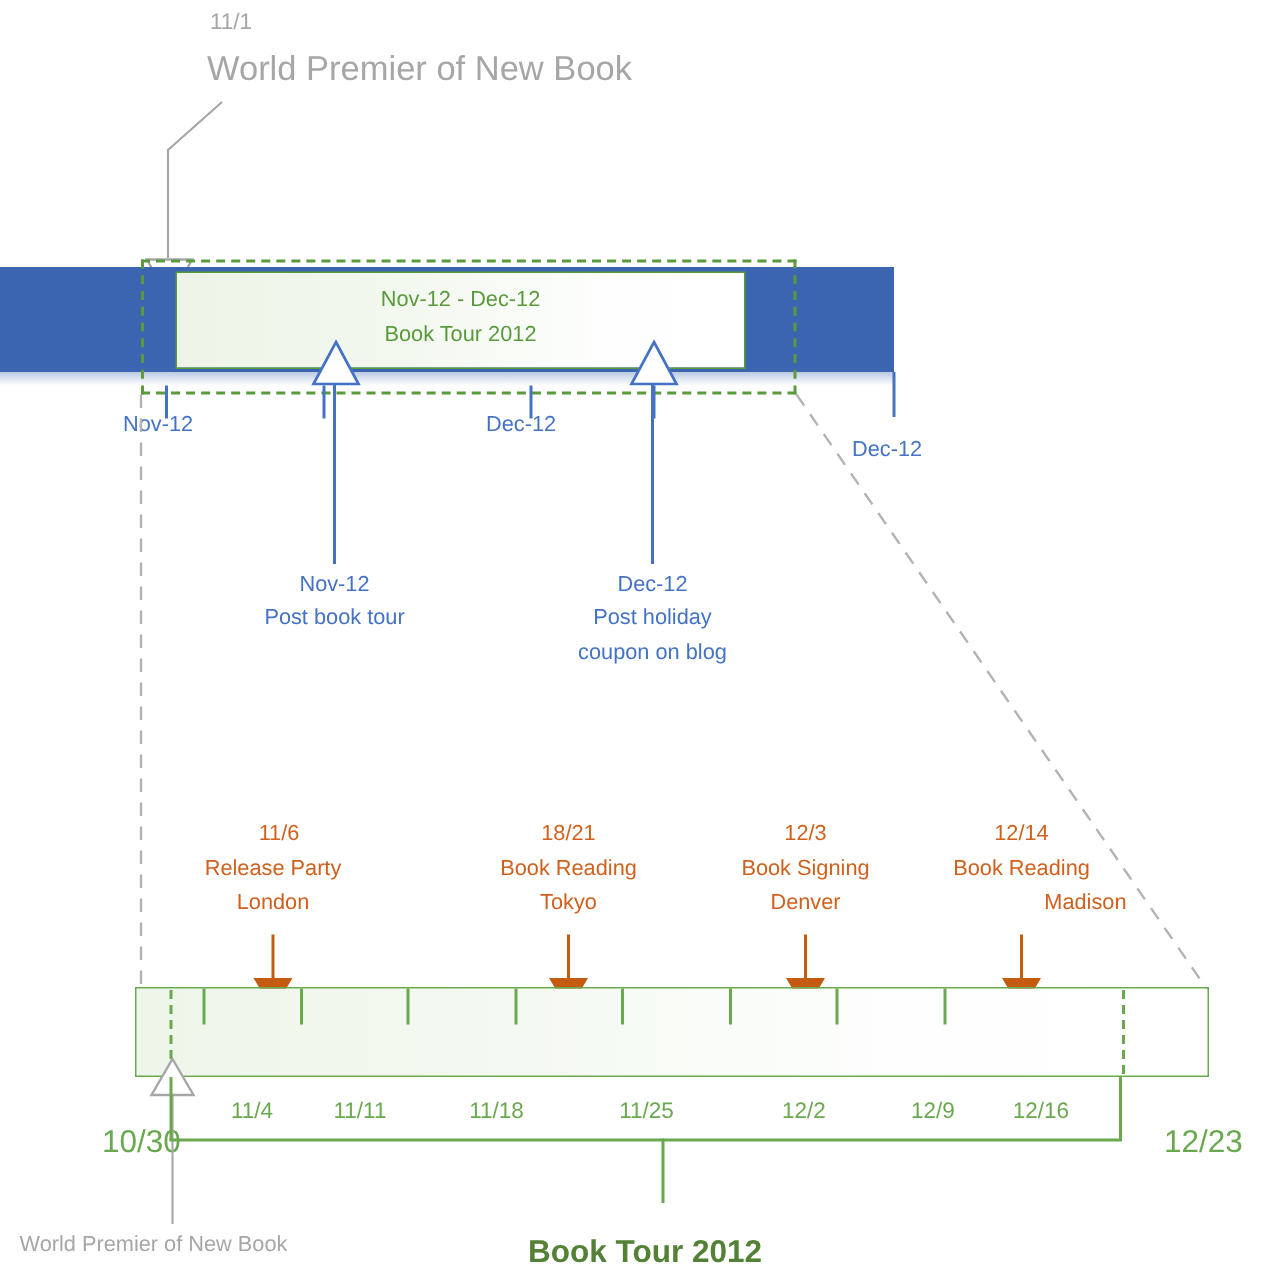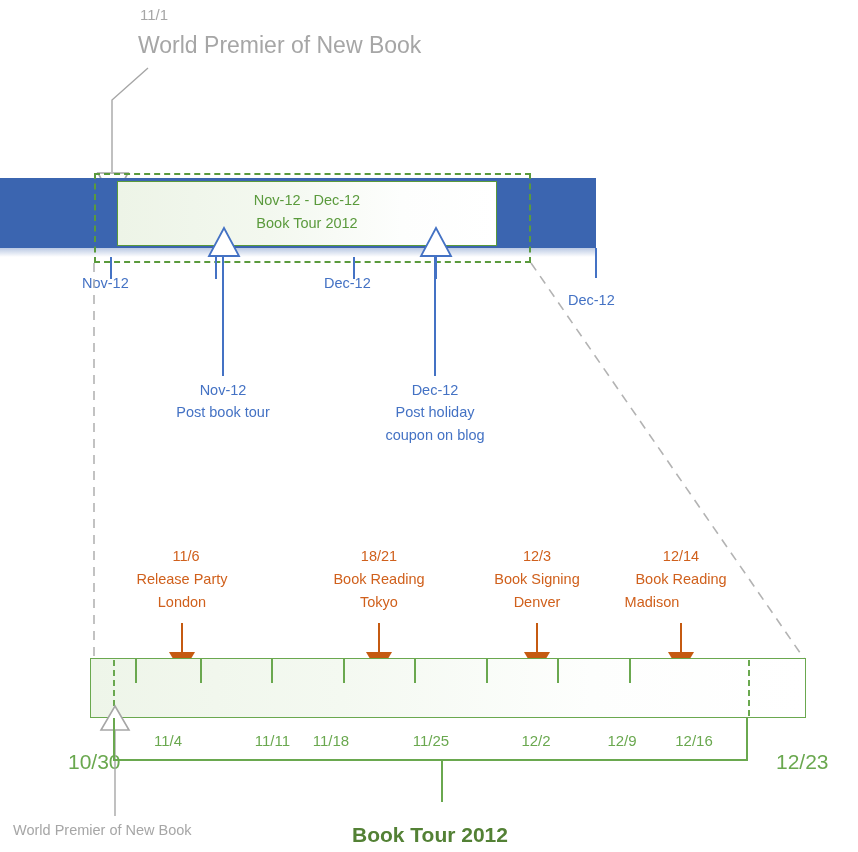--- a/index.html
+++ b/index.html
@@ -142,40 +142,40 @@
   <div class="abs oHead" style="left:366px;top:652px;"></div>
 
   <div class="abs txt oTxt" style="left:467px;top:548px;width:140px;">12/3</div>
   <div class="abs txt oTxt" style="left:467px;top:571px;width:140px;">Book Signing</div>
   <div class="abs txt oTxt" style="left:467px;top:594px;width:140px;">Denver</div>
   <div class="abs oStem" style="left:536px;top:623px;height:30px;"></div>
   <div class="abs oHead" style="left:524px;top:652px;"></div>
 
   <div class="abs txt oTxt" style="left:611px;top:548px;width:140px;">12/14</div>
   <div class="abs txt oTxt" style="left:611px;top:571px;width:140px;">Book Reading</div>
-  <div class="abs txt oTxt" style="left:582px;top:594px;width:140px;">Madison</div>
+  <div class="abs txt oTxt" style="left:611px;top:594px;width:140px;text-align:right;">Madison</div>
   <div class="abs oStem" style="left:680px;top:623px;height:30px;"></div>
   <div class="abs oHead" style="left:668px;top:652px;"></div>
 
   <div class="abs tlBox" style="left:90px;top:658px;width:716px;height:60px;"></div>
 
   <div class="abs tlDash" style="left:113px;top:660px;height:56px;"></div>
   <div class="abs tlDash" style="left:748px;top:660px;height:56px;"></div>
 
   <div class="abs tlTick" style="left:135px;top:659px;height:24px;"></div>
   <div class="abs tlTick" style="left:200px;top:659px;height:24px;"></div>
   <div class="abs tlTick" style="left:271px;top:659px;height:24px;"></div>
   <div class="abs tlTick" style="left:343px;top:659px;height:24px;"></div>
   <div class="abs tlTick" style="left:414px;top:659px;height:24px;"></div>
   <div class="abs tlTick" style="left:486px;top:659px;height:24px;"></div>
   <div class="abs tlTick" style="left:557px;top:659px;height:24px;"></div>
   <div class="abs tlTick" style="left:629px;top:659px;height:24px;"></div>
 
   <div class="abs txt tlLab" style="left:118px;top:732px;width:100px;">11/4</div>
-  <div class="abs txt tlLab" style="left:190px;top:732px;width:100px;text-align:right;">11/11</div>
+  <div class="abs txt tlLab" style="left:190px;top:732px;width:100px;">11/11</div>
   <div class="abs txt tlLab" style="left:281px;top:732px;width:100px;">11/18</div>
   <div class="abs txt tlLab" style="left:381px;top:732px;width:100px;">11/25</div>
   <div class="abs txt tlLab" style="left:486px;top:732px;width:100px;">12/2</div>
   <div class="abs txt tlLab" style="left:572px;top:732px;width:100px;text-align:center;">12/9</div>
   <div class="abs txt tlLab" style="left:644px;top:732px;width:100px;">12/16</div>
 
   <div class="abs txt greenLab" style="left:68px;top:750px;">10/30</div>
   <div class="abs txt greenLab" style="left:776px;top:750px;">12/23</div>
 
   <svg class="abs hollowTri" style="left:98px;top:704px;" width="34" height="28">

